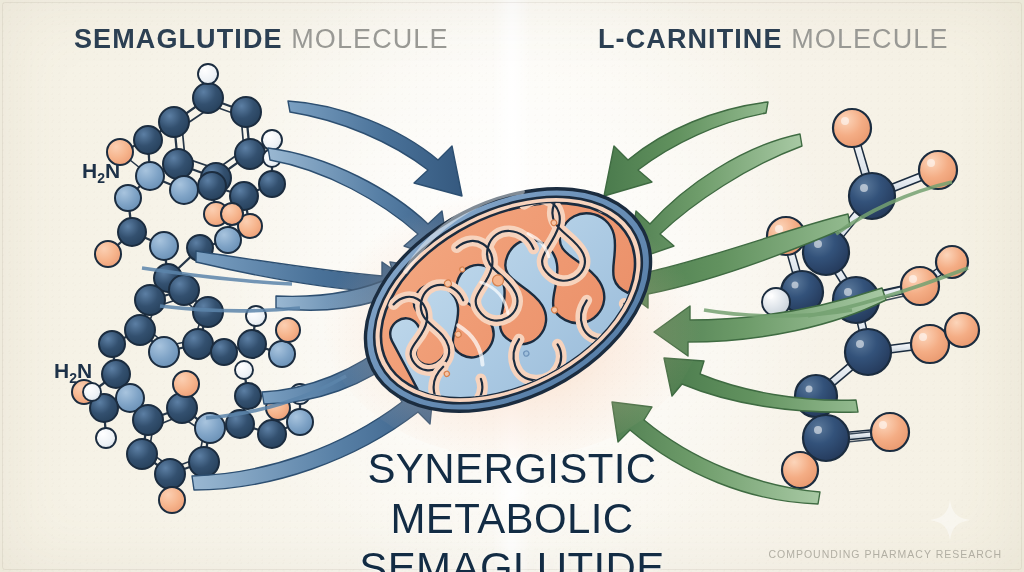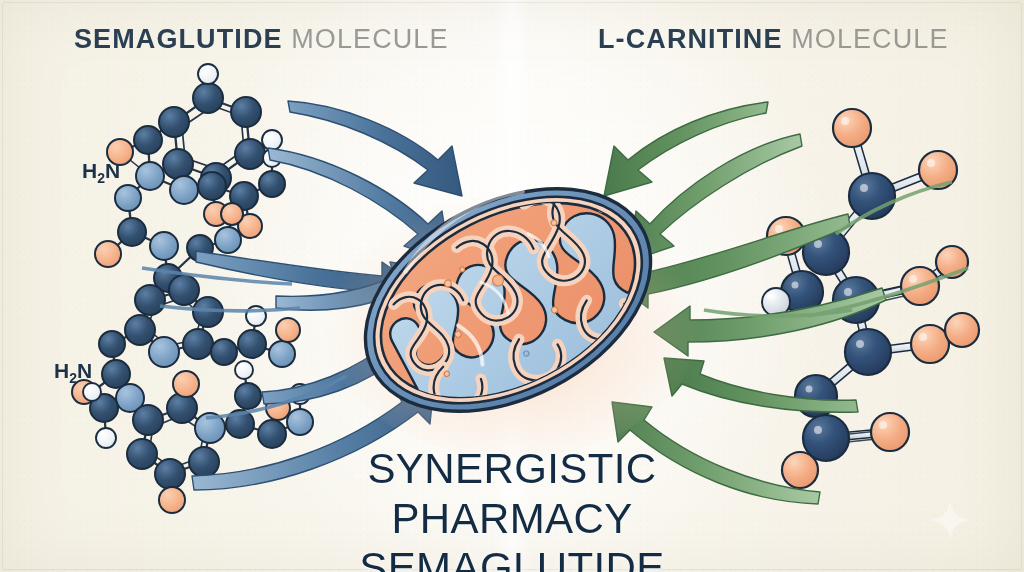--- a/index.html
+++ b/index.html
@@ -572,24 +572,25 @@
     <span class="light">MOLECULE</span>
   </div>
 
   <div class="title" id="title-right">
     <span class="strong">L-CARNITINE</span>
     <span class="light">MOLECULE</span>
   </div>
 
   <div id="caption">
     <span>SYNERGISTIC</span>
-    <span>PHARMACY</span>
+    <span>METABOLIC</span>
     <span>SEMAGLUTIDE</span>
   </div>
 
   <svg id="logo-mark" viewBox="0 0 44 44">
     <path d="M22,2 C24,15 29,20 42,22 C29,24 24,29 22,42 C20,29 15,24 2,22 C15,20 20,15 22,2 Z" fill="#ffffff" opacity=".9"></path>
   </svg>
 
+  <div id="footer">COMPOUNDING PHARMACY RESEARCH</div>
 
   <div class="vignette"></div>
   <div class="edge-line"></div>
 </div>
 
 </body></html>

